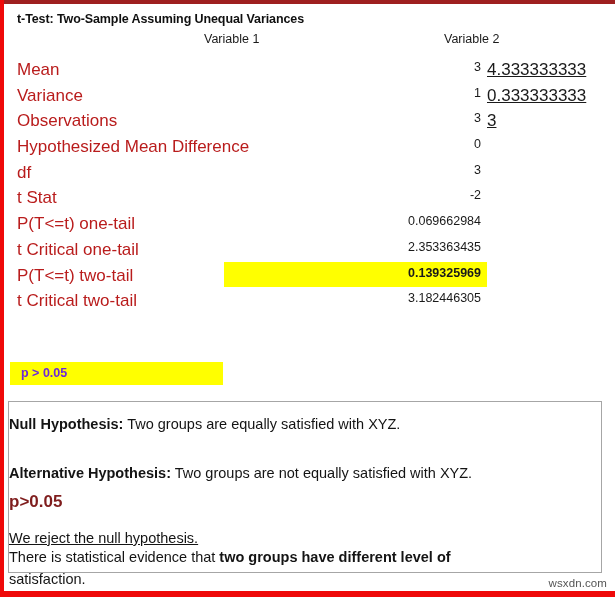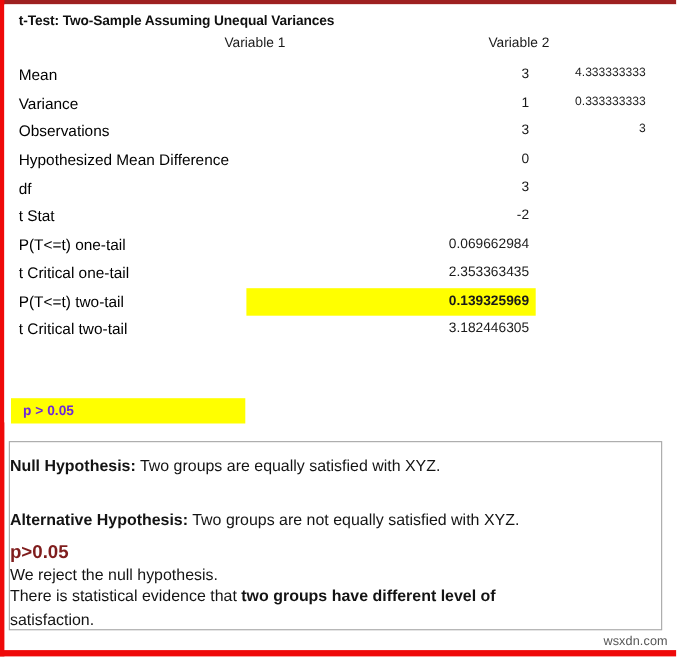--- a/index.html
+++ b/index.html
@@ -73,45 +73,45 @@
   .stat-row {
     position: relative;
     height: 25.7px;
     width: 611px;
   }
 
   .stat-label {
     position: absolute;
     left: 13px;
     top: 4px;
-    font-size: 14px;
-    color: #000000;
+    font-size: 17px;
+    color: #b91c1c;
     white-space: nowrap;
   }
 
   .stat-v1 {
     position: absolute;
     left: 200px;
     top: 4px;
     width: 277px;
     text-align: right;
     font-size: 12.5px;
     color: #1a1a1a;
     white-space: nowrap;
   }
 
   .stat-v2 {
     position: absolute;
     left: 483px;
     top: 4px;
     width: 100px;
-    text-align: right;
-    font-size: 11px;
+    font-size: 17px;
     color: #1a1a1a;
     white-space: nowrap;
+    text-decoration: underline;
   }
 
   .col-head {
     position: absolute;
     top: 28px;
     font-size: 12.5px;
     color: #1a1a1a;
     white-space: nowrap;
   }
   .col-head.v1 { left: 200px; width: 155px; }
@@ -173,21 +173,21 @@
   .cline .bold { font-weight: bold; }
 
   .c-null { margin-top: 13px; }
   .c-alt  { margin-top: 30px; }
   .c-p {
     margin-top: 9px;
     font-size: 17px;
     font-weight: bold;
     color: #7f1d1d;
   }
-  .c-reject { margin-top: 1px; }
+  .c-reject { margin-top: 16px; text-decoration: underline; }
   .c-evidence { margin-top: 1px; }
   .c-evidence2 { margin-top: 3px; font-weight: normal; }
 
   .watermark {
     position: absolute;
     right: 8px;
     bottom: 8px;
     font-size: 11.5px;
     color: #555555;
     letter-spacing: 0.1px;

